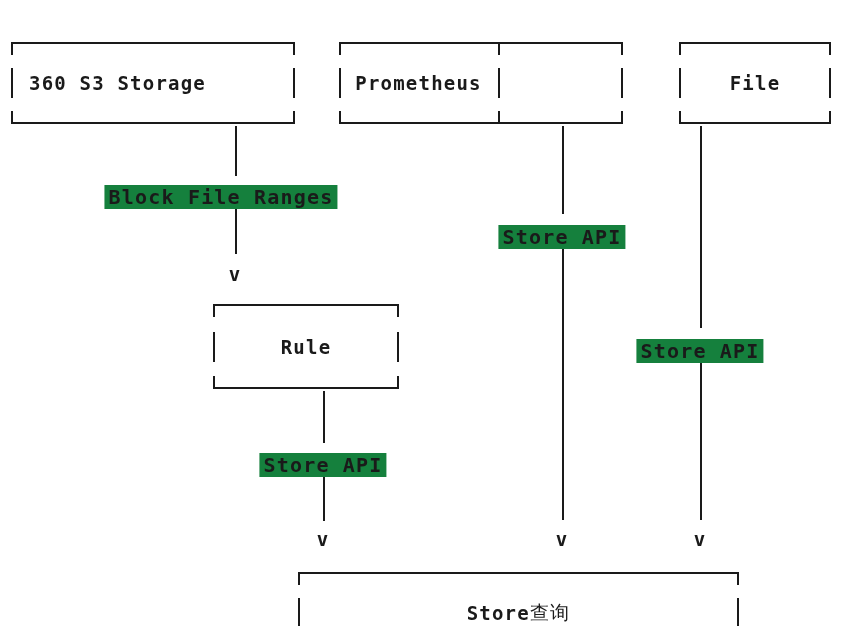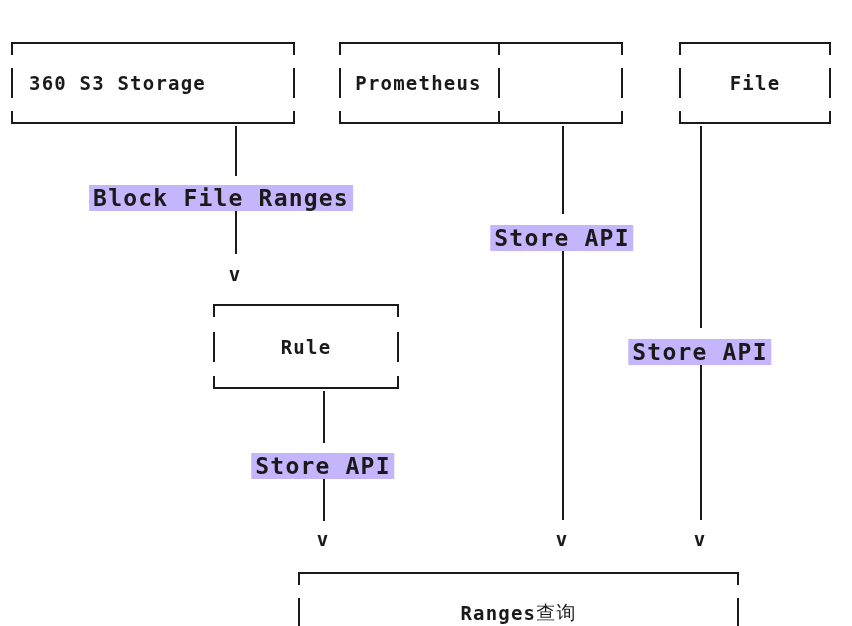--- a/index.html
+++ b/index.html
@@ -89,27 +89,27 @@
     position: absolute;
     font-size: 19px;
     font-weight: 700;
     line-height: 1;
     letter-spacing: 1.2px;
     transform: translateX(-50%);
     color: #1a1a1a;
   }
   .edge-label {
     position: absolute;
-    font-size: 23px;
+    font-size: 20px;
     font-weight: 700;
     letter-spacing: 1.2px;
     white-space: nowrap;
     transform: translateX(-50%);
     color: #1a1a1a;
-    background: #c4b5fd;
+    background: #15803d;
     padding: 0 4px;
   }
   .cjk { font-family: "DejaVu Sans", "Liberation Sans", sans-serif; font-weight: 400; }
 </style>
 </head>
 <body>
 
 <div id="diagram">
 
   <div class="vseg" style="left:235px; top:90px;  height:50px;"></div>
@@ -180,21 +180,21 @@
   <div class="ascii-box" style="left:294px; top:536px; width:449px; height:82px;">
     <div class="hrule top"></div>
     <div class="hrule bottom"></div>
     <div class="stub tl"></div>
     <div class="stub tr"></div>
     <div class="stub bl"></div>
     <div class="stub br"></div>
     <div class="pipe left"></div>
     <div class="pipe right"></div>
     <div class="cell" style="left:4px; right:4px;">
-      <span>Ranges </span>
+      <span>Store </span>
         <span class="cjk">查询</span>
     </div>
   </div>
 
   <div class="edge-label" style="left:221px; top:149px;">Block File Ranges</div>
 
   <div class="edge-label" style="left:323px; top:417px;">Store API</div>
 
   <div class="edge-label" style="left:562px; top:189px;">Store API</div>
 

